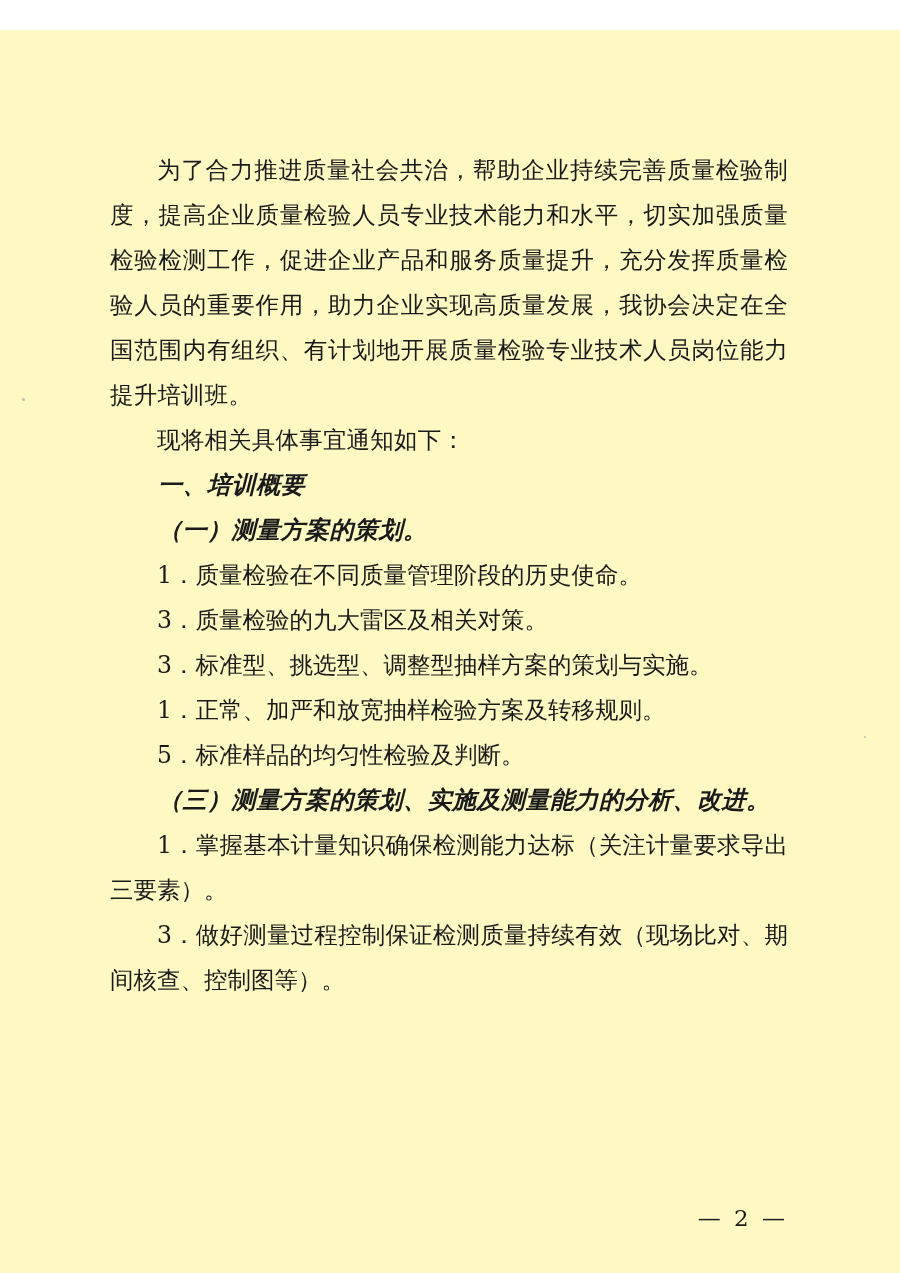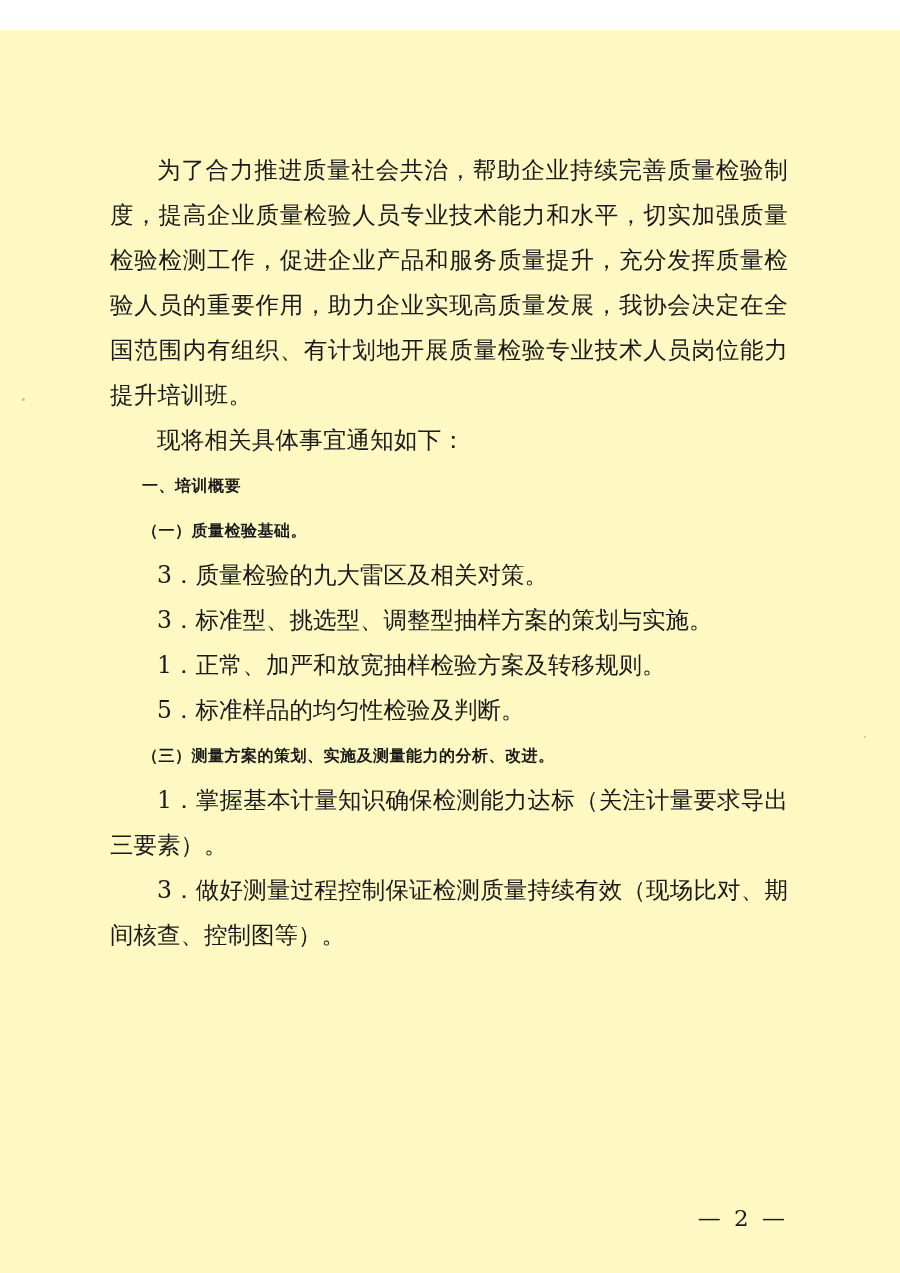--- a/index.html
+++ b/index.html
@@ -37,25 +37,26 @@
     text-justify: inter-ideograph;
     margin: 0 0 0 0;
     letter-spacing: 0.2px;
   }
   .para.indent {
     text-indent: 2em;
   }
   .heading {
     font-weight: bold;
     font-family: "DejaVu Sans", "Liberation Sans", sans-serif;
-    font-size: 16px;
+    font-size: 24px;
     line-height: 45px;
     text-indent: 2em;
     margin: 0;
     letter-spacing: 0.5px;
+    font-style: italic;
   }
   .item {
     font-size: 23.5px;
     line-height: 45px;
     text-indent: 2em;
     margin: 0;
     text-align: justify;
     text-justify: inter-ideograph;
   }
   .footer {
@@ -82,22 +83,23 @@
   <div class="speck" style="left:864px; top:706px; width:2px; height:2px;"></div>
 
   <div class="content">
 
     <p class="para indent">为了合力推进质量社会共治，帮助企业持续完善质量检验制度，提高企业质量检验人员专业技术能力和水平，切实加强质量检验检测工作，促进企业产品和服务质量提升，充分发挥质量检验人员的重要作用，助力企业实现高质量发展，我协会决定在全国范围内有组织、有计划地开展质量检验专业技术人员岗位能力提升培训班。</p>
 
     <p class="para indent">现将相关具体事宜通知如下：</p>
 
     <p class="heading">一、培训概要</p>
 
-    <p class="heading">（一）质量检验基础。</p>
+    <p class="heading">（一）测量方案的策划。</p>
 
+    <p class="item">1．质量检验在不同质量管理阶段的历史使命。</p>
     <p class="item">3．质量检验的九大雷区及相关对策。</p>
 
 
     <p class="item">3．标准型、挑选型、调整型抽样方案的策划与实施。</p>
     <p class="item">1．正常、加严和放宽抽样检验方案及转移规则。</p>
     <p class="item">5．标准样品的均匀性检验及判断。</p>
 
     <p class="heading">（三）测量方案的策划、实施及测量能力的分析、改进。</p>
 
     <p class="item">1．掌握基本计量知识确保检测能力达标（关注计量要求导出三要素）。</p>

